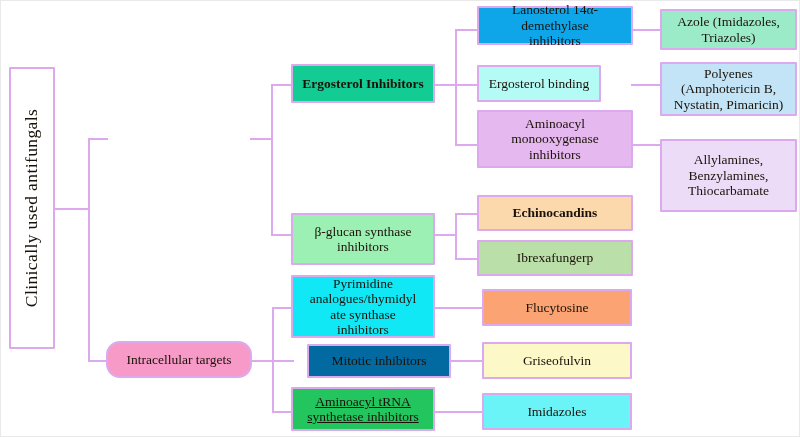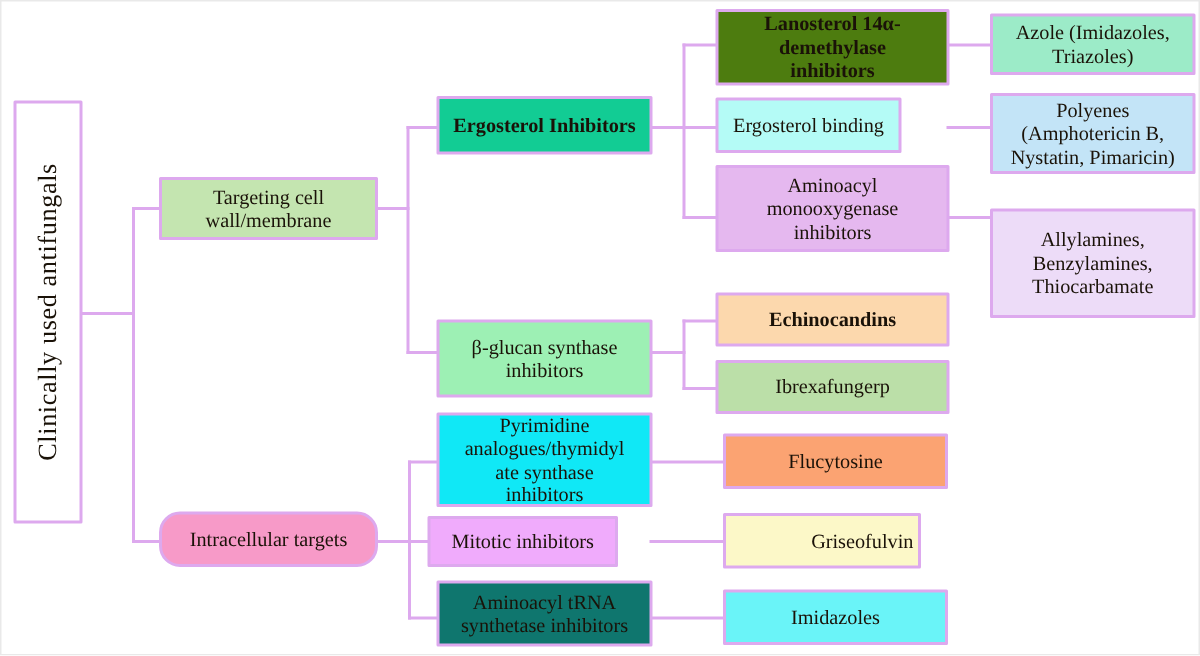--- a/index.html
+++ b/index.html
@@ -93,24 +93,20 @@
   <div class="ln h" style="left:271px; top:410px; width:22px;"></div>
 
   <div class="ln h" style="left:432px; top:306px; width:50px;"></div>
   <div class="ln h" style="left:432px; top:359px; width:50px;"></div>
   <div class="ln h" style="left:432px; top:410px; width:50px;"></div>
 
   <div class="node root" style="left:8px; top:66px; width:46px; height:282px;">
     <span class="txt">Clinically  used  antifungals</span>
   </div>
 
-  <div class="node" style="left:105px; top:117px; width:146px; height:42px; background:#c4e5b0;">
-    <span class="txt">Targeting cell
-wall/membrane</span>
-  </div>
 
   <div class="node" style="left:105px; top:340px; width:146px; height:37px; background:#f79ac8;border-radius:14px;">
     <span class="txt">Intracellular targets</span>
   </div>
 
   <div class="node" style="left:290px; top:63px; width:144px; height:39px; background:#12cc94; font-weight:600;">
     <span class="txt">Ergosterol Inhibitors</span>
   </div>
 
   <div class="node" style="left:290px; top:212px; width:144px; height:52px; background:#9df0b4;">
@@ -118,30 +114,30 @@
 inhibitors</span>
   </div>
 
   <div class="node" style="left:290px; top:274px; width:144px; height:63px; background:#10e8f6;">
     <span class="txt">Pyrimidine
 analogues/thymidyl
 ate synthase
 inhibitors</span>
   </div>
 
-  <div class="node" style="left:284px; top:343px; width:127px; height:34px; background:#f0abfc;">
+  <div class="node" style="left:306px; top:343px; width:144px; height:34px; background:#0369a1;">
     <span class="txt">Mitotic inhibitors</span>
   </div>
 
-  <div class="node" style="left:290px; top:386px; width:144px; height:44px; background:#0f766e;">
+  <div class="node" style="left:290px; top:386px; width:144px; height:44px; background:#22c55e;text-decoration:underline;">
     <span class="txt">Aminoacyl tRNA
 synthetase inhibitors</span>
   </div>
 
-  <div class="node" style="left:476px; top:5px; width:156px; height:51px; background:#4d7c0f;font-weight:bold;">
+  <div class="node" style="left:476px; top:5px; width:156px; height:39px; background:#0ea5e9;">
     <span class="txt">Lanosterol 14α-
 demethylase
 inhibitors</span>
   </div>
 
   <div class="node" style="left:476px; top:64px; width:124px; height:37px; background:#b4fbf6;">
     <span class="txt">Ergosterol binding</span>
   </div>
 
   <div class="node" style="left:476px; top:109px; width:156px; height:58px; background:#e5b8ef;">
@@ -172,21 +168,21 @@
   <div class="node" style="left:659px; top:122px; width:137px; height:73px; background:#eddcf8;margin-top:16px;">
     <span class="txt">Allylamines,
 Benzylamines,
 Thiocarbamate</span>
   </div>
 
   <div class="node" style="left:481px; top:288px; width:150px; height:37px; background:#fba372;">
     <span class="txt">Flucytosine</span>
   </div>
 
-  <div class="node" style="left:481px; top:341px; width:132px; height:37px; background:#fcf8c8;justify-content:flex-end;">
+  <div class="node" style="left:481px; top:341px; width:150px; height:37px; background:#fcf8c8;">
     <span class="txt">Griseofulvin</span>
   </div>
 
   <div class="node" style="left:481px; top:392px; width:150px; height:37px; background:#6af4f8;">
     <span class="txt">Imidazoles</span>
   </div>
 
 </div>
 
 </body></html>

